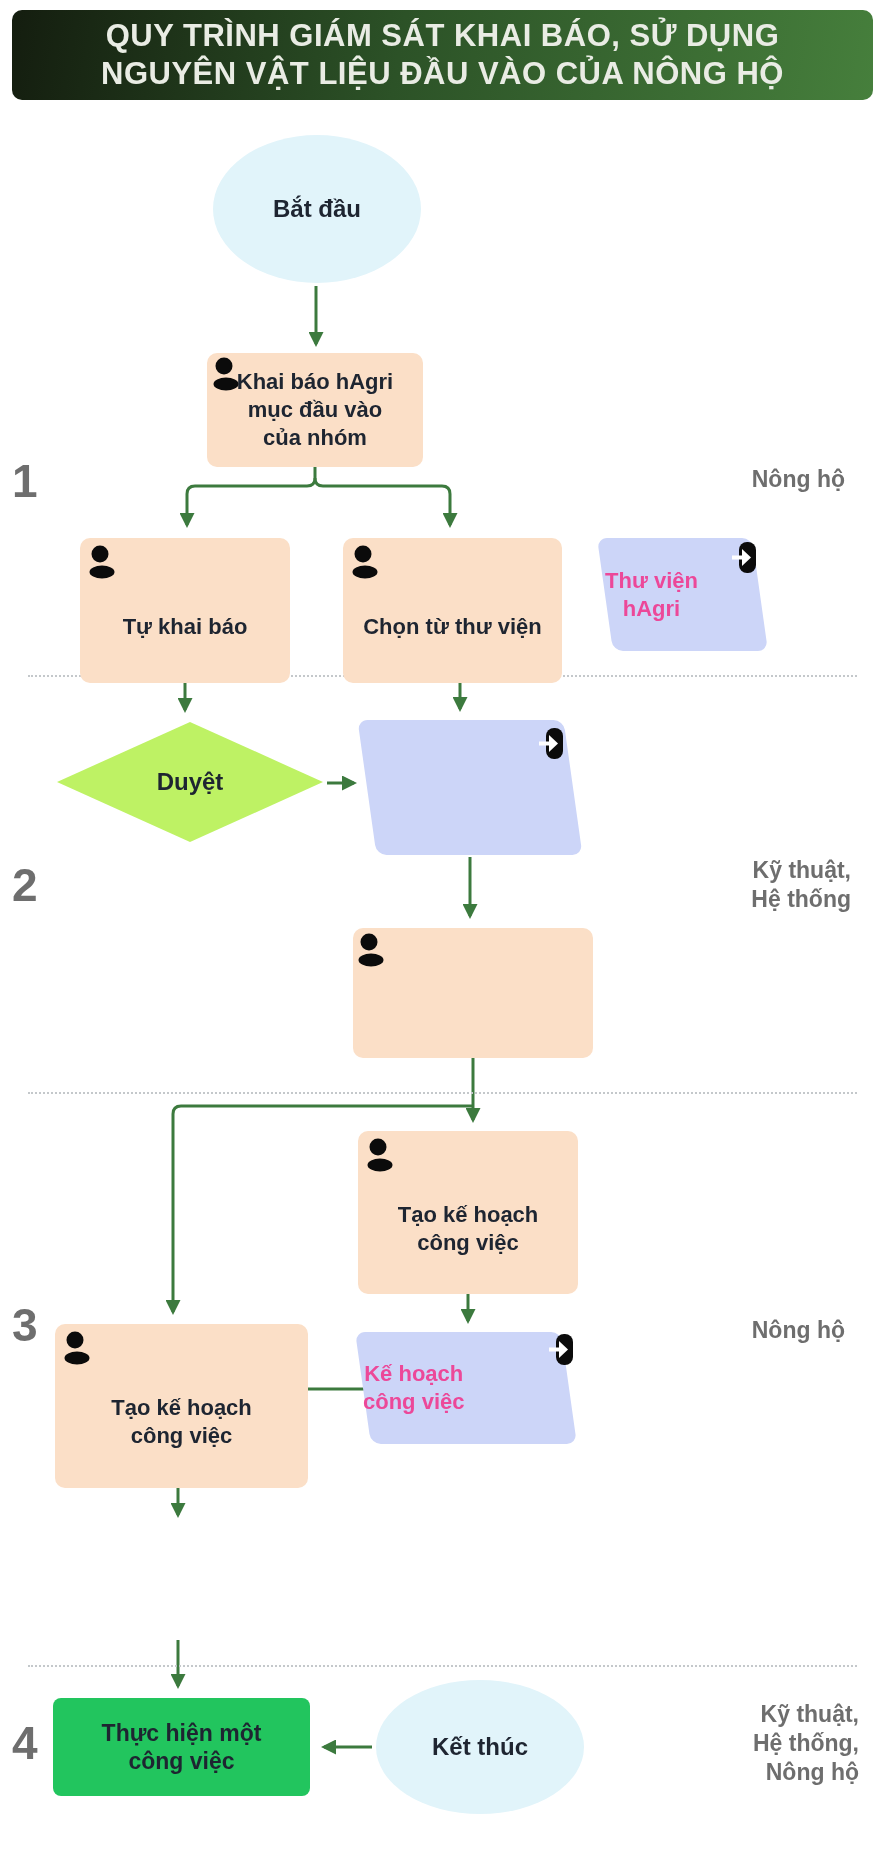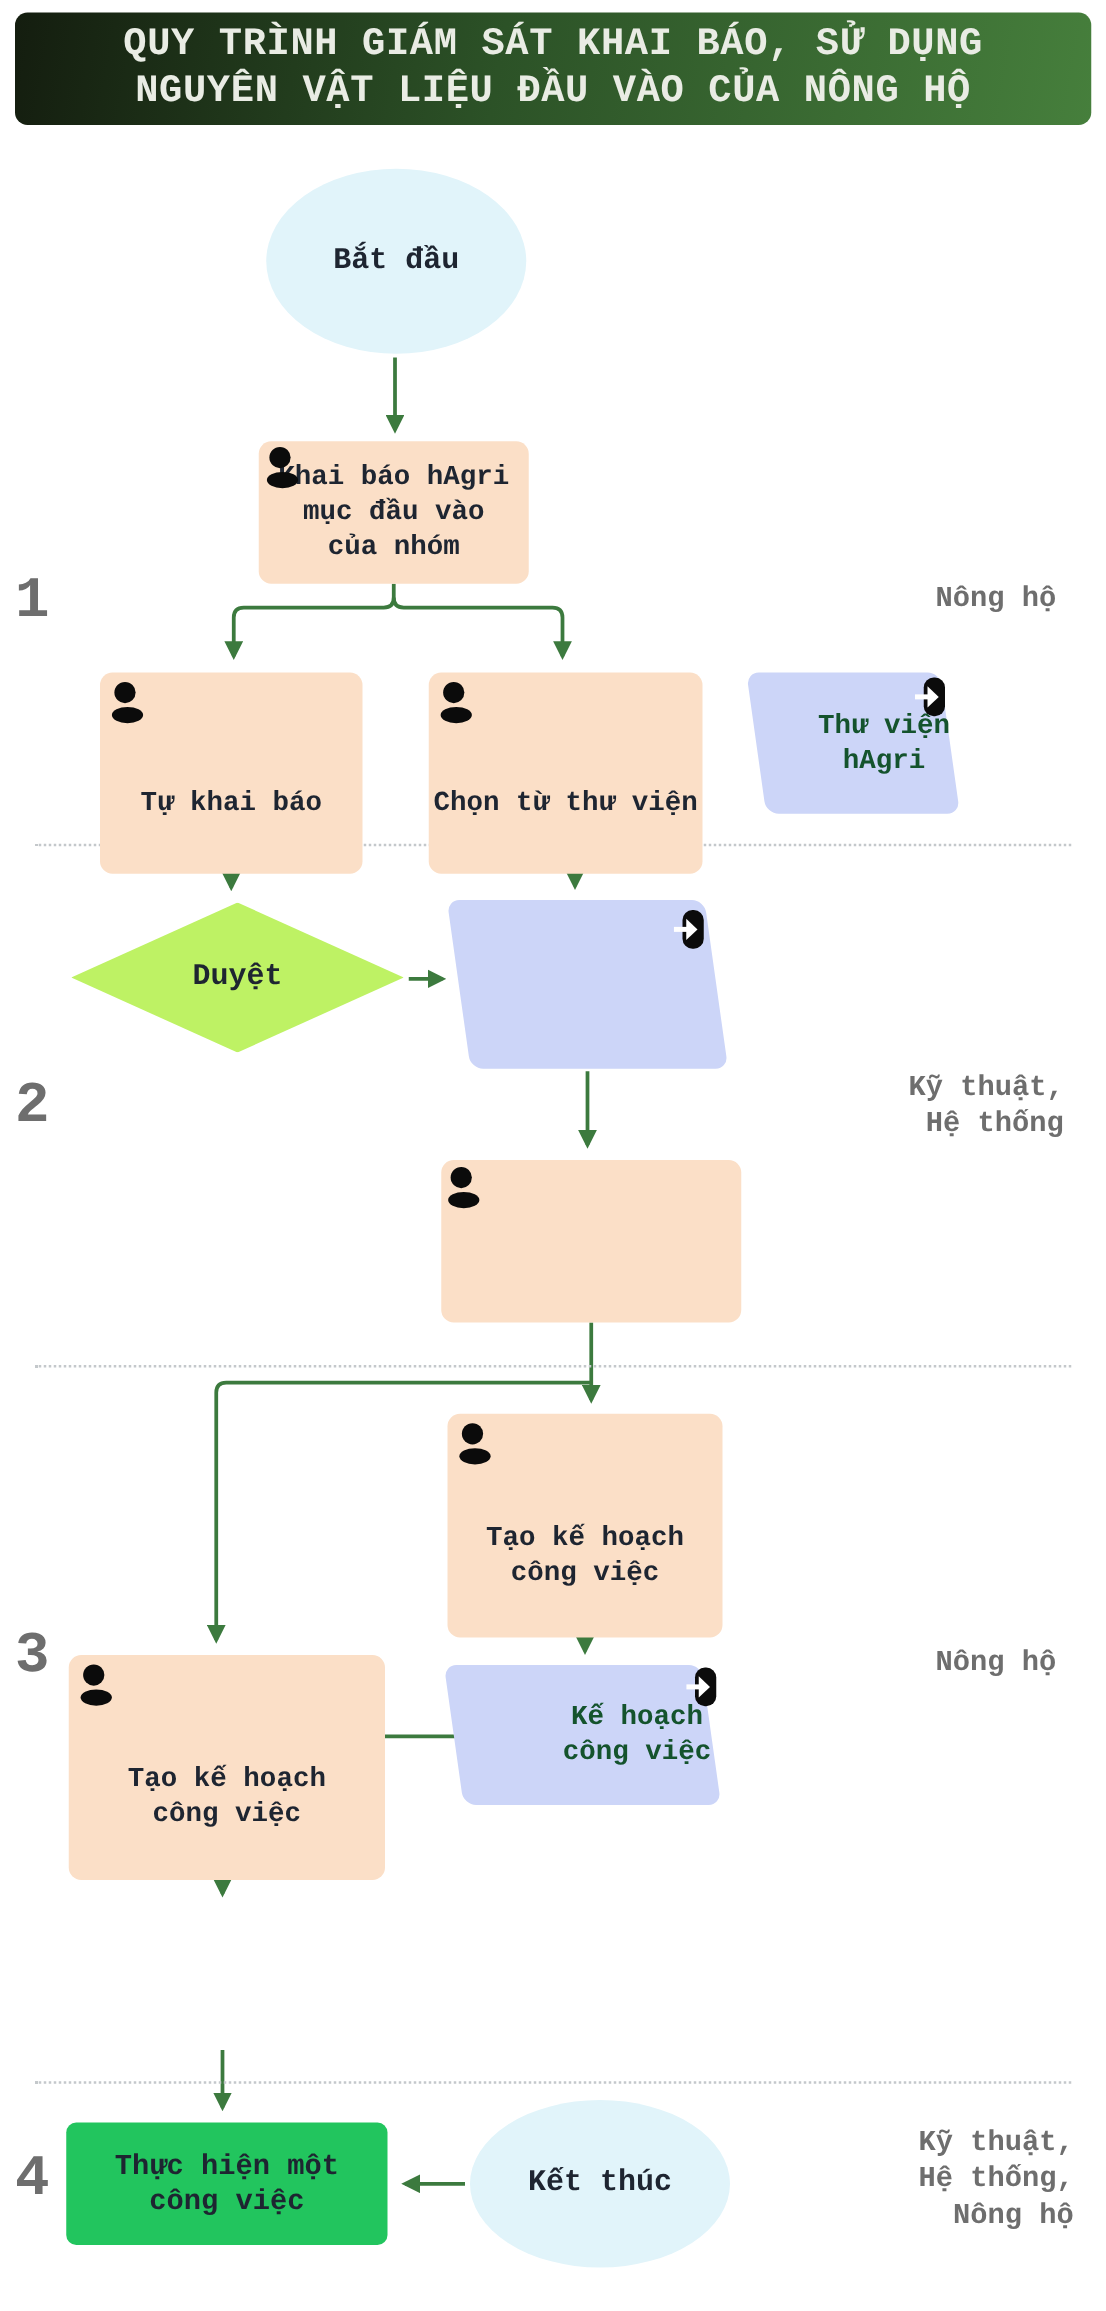--- a/index.html
+++ b/index.html
@@ -1,51 +1,51 @@
 <!DOCTYPE html>
 <html><head>
 <meta charset="utf-8">
 <style>
   html,body{margin:0;padding:0;background:#ffffff;}
   .canvas{position:relative;width:885px;height:1849px;background:#ffffff;
-          font-family:Liberation Mono, monospace;overflow:hidden;}
+          font-family:Liberation Sans, sans-serif;overflow:hidden;}
 
   
   .header{position:absolute;left:12px;top:10px;width:861px;height:90px;border-radius:10px;
           background:linear-gradient(100deg,#141d0f 0%,#2c5227 45%,#467f3c 100%);
           display:flex;flex-direction:column;align-items:center;justify-content:center;}
   .header .hline{color:#e9ece4;font-weight:bold;font-size:31px;line-height:38px;letter-spacing:.5px;
           text-align:center;white-space:nowrap;}
 
   
   .node{position:absolute;display:flex;align-items:center;justify-content:center;
         text-align:center;font-weight:bold;color:#1e2531;font-size:22px;line-height:28px;
         white-space:pre-line;}
   .process{background:#fbdfc7;border-radius:10px;}
   .terminal{background:#e1f4fa;border-radius:50%;font-size:24px;}
   .execute{background:#22c55e;border-radius:8px;font-size:23px;}
   .decision{background:#bef264;font-size:24px;
             clip-path:polygon(50% 0,100% 50%,50% 100%,0 50%);}
-  .para{position:absolute;display:flex;align-items:center;justify-content:flex-end;
-        text-align:center;font-weight:bold;color:#14532d;font-size:22px;line-height:28px;
+  .para{position:absolute;display:flex;align-items:center;justify-content:flex-start;
+        text-align:center;font-weight:bold;color:#ec4899;font-size:22px;line-height:28px;
         white-space:pre-line;}
   .para-bg{position:absolute;inset:0;background:#ccd5f8;border-radius:10px;transform:skewX(8deg);}
   .para .label{position:relative;}
 
   .person-ic{position:absolute;width:30px;height:36px;}
   .exit-ic{position:absolute;width:26px;height:36px;}
 
   
   .lane-num{position:absolute;left:12px;color:#6e6e6e;font-weight:bold;font-size:46px;line-height:1;}
   .lane-role{position:absolute;color:#6e6e6e;font-weight:bold;font-size:23px;line-height:29px;
              text-align:right;white-space:pre-line;}
 
   .dotted{position:absolute;left:28px;width:829px;height:0;border-top:2px dotted #c4c8cb;}
 
-  .pad-b{padding-top:48px;}         
+  .pad-b{padding-top:32px;}         
   svg.connector-layer{position:absolute;left:0;top:0;}
 </style>
 </head>
 <body>
 
 <div class="canvas">
 
   <div class="header">
     <div class="hline">QUY TRÌNH GIÁM SÁT KHAI BÁO, SỬ DỤNG</div>
     <div class="hline">NGUYÊN VẬT LIỆU ĐẦU VÀO CỦA NÔNG HỘ</div>

